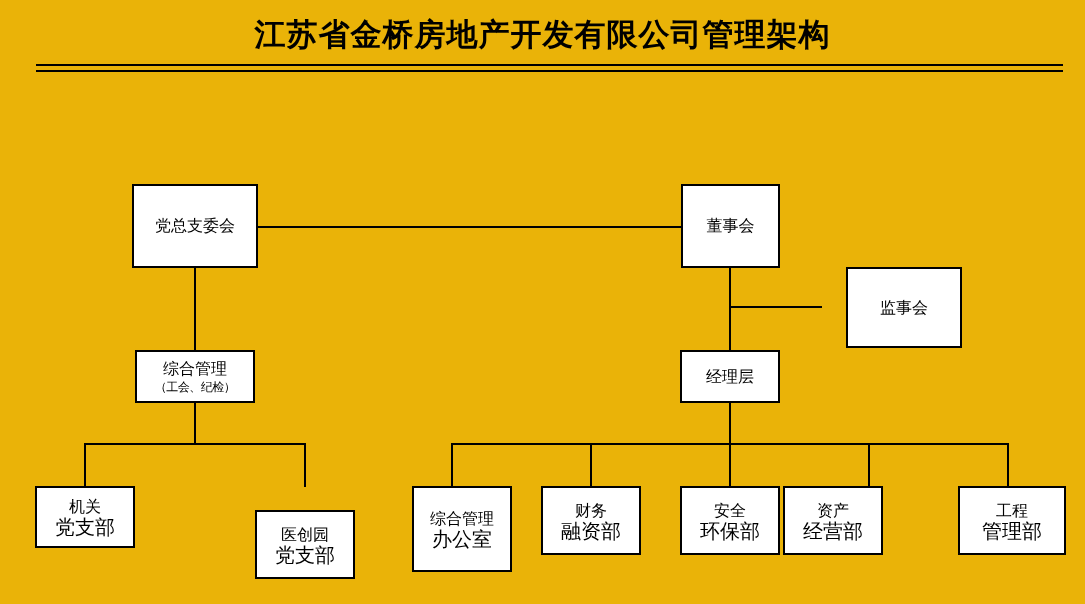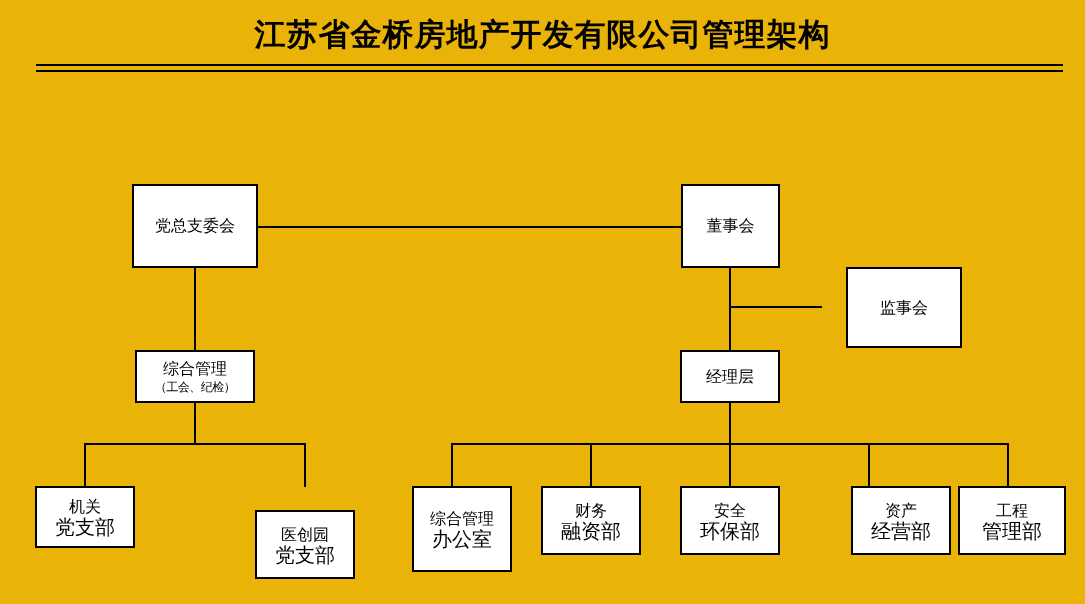--- a/index.html
+++ b/index.html
@@ -163,21 +163,21 @@
     <div class="node" style="left:541px; top:486px; width:100px; height:69px;">
       <span class="l1">财务</span>
       <span class="l2">融资部</span>
     </div>
 
     <div class="node" style="left:680px; top:486px; width:100px; height:69px;">
       <span class="l1">安全</span>
       <span class="l2">环保部</span>
     </div>
 
-    <div class="node" style="left:851px; top:486px; width:100px; height:69px;">
+    <div class="node" style="left:783px; top:486px; width:100px; height:69px;">
       <span class="l1">资产</span>
       <span class="l2">经营部</span>
     </div>
 
     <div class="node" style="left:958px; top:486px; width:108px; height:69px;">
       <span class="l1">工程</span>
       <span class="l2">管理部</span>
     </div>
 
   </div>

